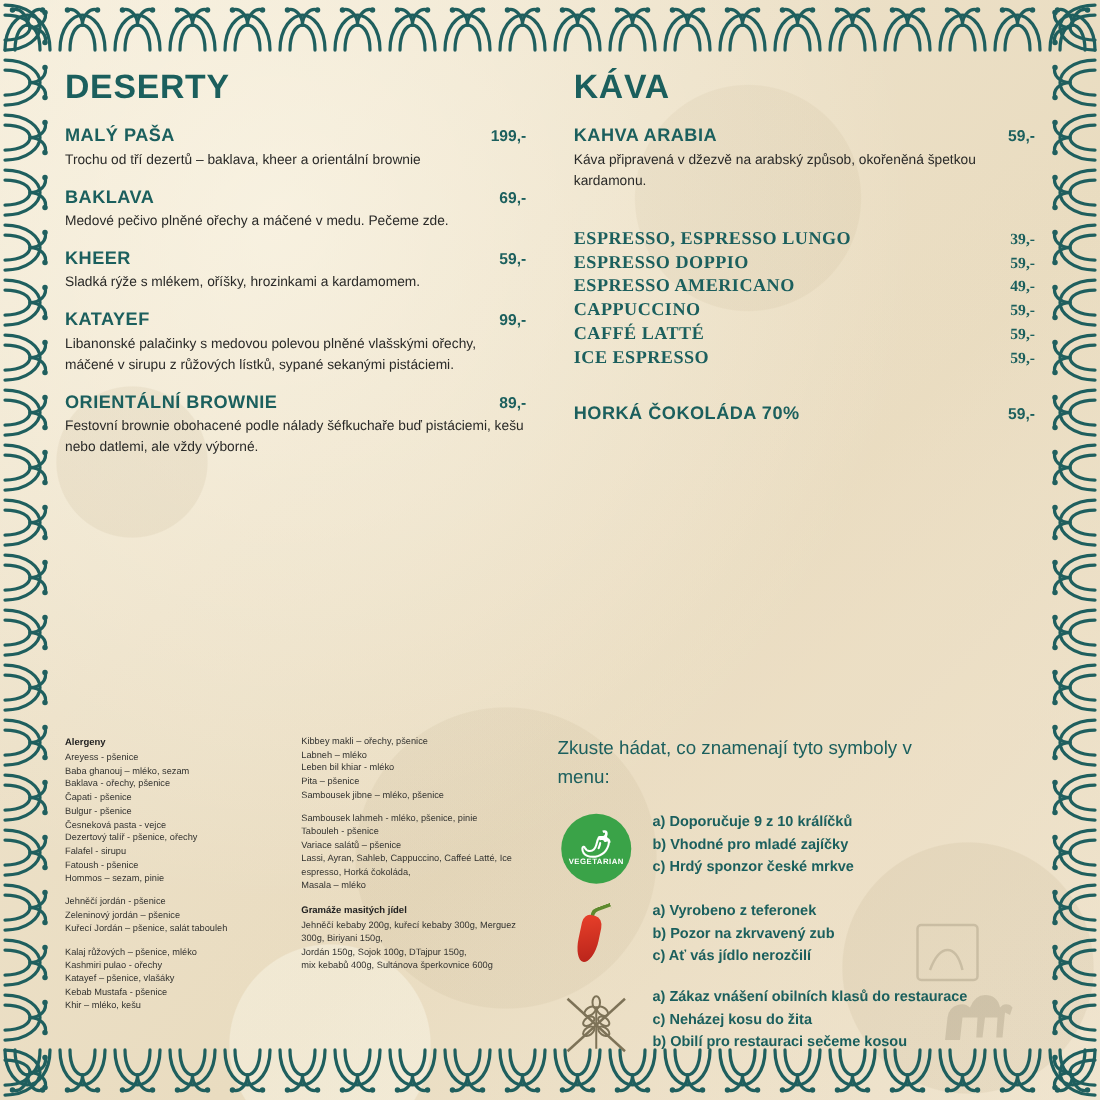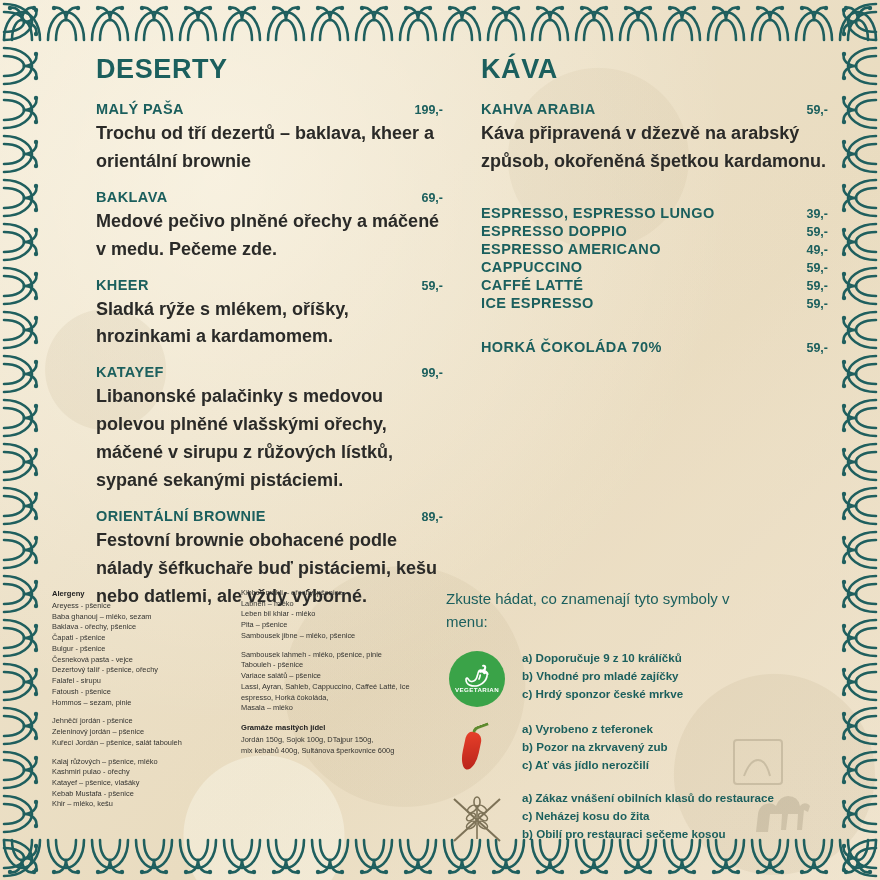--- a/index.html
+++ b/index.html
@@ -49,21 +49,20 @@
     position: absolute;
     left: 52px;
     top: 48px;
     right: 52px;
     bottom: 48px;
   }
 
   .columns {
     display: flex;
     gap: 38px;
-    margin-left: 44px;
   }
   .col { width: 380px; }
 
   h1.section-title {
     font-size: 27px;
     font-weight: bold;
     color: #1b5f5d;
     letter-spacing: 0.6px;
     margin: 6px 0 16px 0;
   }
@@ -82,29 +81,29 @@
   }
   .dots { flex: 1; }
   .item-price {
     font-size: 12.5px;
     font-weight: bold;
     color: #1b5f5d;
     white-space: nowrap;
     padding-left: 10px;
   }
   .item-desc {
-    font-size: 18px;
-    font-weight: bold;
+    font-size: 11px;
+    font-weight: normal;
     color: #2a2a28;
     line-height: 1.55;
     margin-top: 3px;
     max-width: 372px;
   }
 
-  .compact .item { margin-bottom: 2px; }
+  .compact .item { margin-bottom: 2px; font-family: Liberation Serif, serif; }
   .spacer-lg { height: 16px; }
   .spacer-md { height: 10px; }
 
   
   .bottom {
     position: absolute;
     left: 0;
     right: 0;
     top: 540px;
   }
@@ -427,20 +426,21 @@
             </div>
             <div class="blk">
               <div>Sambousek lahmeh - mléko, pšenice, pinie</div>
               <div>Tabouleh - pšenice</div>
               <div>Variace salátů – pšenice</div>
               <div>Lassi, Ayran, Sahleb, Cappuccino, Caffeé Latté, Ice espresso, Horká čokoláda,</div>
               <div>Masala – mléko</div>
             </div>
             <div class="blk">
               <h4>Gramáže masitých jídel</h4>
+              <div>Jehněčí kebaby 200g, kuřecí kebaby 300g, Merguez 300g, Biriyani 150g,</div>
               <div>Jordán 150g, Sojok 100g, DTajpur 150g,</div>
               <div>mix kebabů 400g, Sultánova šperkovnice 600g</div>
             </div>
           </div>
         </div>
 
         <div class="quiz">
           <h3>Zkuste hádat, co znamenají tyto symboly v menu:</h3>
 
           <div class="quiz-row">

